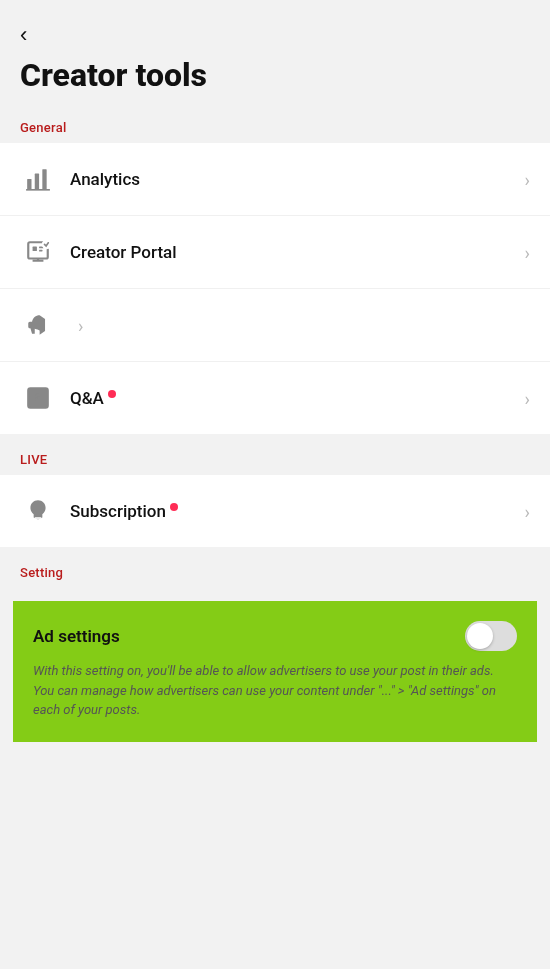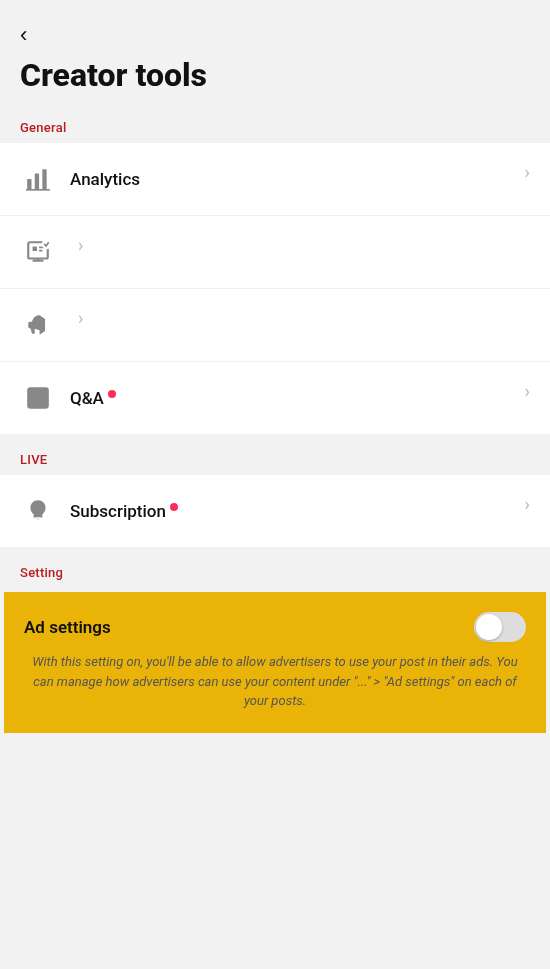--- a/index.html
+++ b/index.html
@@ -54,20 +54,21 @@
 
     
     .card-group {
       background: #fff;
       margin: 0;
       border-radius: 0;
     }
 
     .menu-item {
       display: flex;
+      align-items: center;
       padding: 18px 20px;
       border-bottom: 1px solid #f0f0f0;
       cursor: pointer;
       background: #fff;
       position: relative;
     }
 
     .menu-item:last-child {
       border-bottom: none;
     }
@@ -112,24 +113,23 @@
     }
 
     .chevron {
       color: #bbb;
       font-size: 18px;
       margin-left: 8px;
     }
 
     
     .setting-card {
-      background: #eab308;
-      margin: 4px;
+      background: #84cc16;
+      margin: 13px;
       padding: 20px 20px 22px 20px;
-      text-align: center;
     }
 
     .setting-row {
       display: flex;
       align-items: center;
       justify-content: space-between;
       margin-bottom: 10px;
     }
 
     .setting-label {
@@ -204,20 +204,23 @@
           <rect x="3" y="3" width="18" height="15" rx="1.5" fill="none" stroke="#888" stroke-width="2"></rect>
           <rect x="7" y="7" width="4" height="4" rx="0.5"></rect>
           <rect x="13" y="7" width="4" height="1.5" rx="0.3"></rect>
           <rect x="13" y="10" width="3" height="1.5" rx="0.3"></rect>
           <path d="M7 20 h10" stroke="#888" stroke-width="2" fill="none"></path>
           <path d="M12 18 v2" stroke="#888" stroke-width="2" fill="none"></path>
           <circle cx="20" cy="5" r="4" fill="#fff" stroke="#fff" stroke-width="1"></circle>
           <path d="M18 5 l1.5 1.5 L21.5 3.5" stroke="#888" stroke-width="1.5" fill="none" stroke-linecap="round"></path>
         </svg>
       </div>
+      <div class="menu-label-wrap">
+        <span class="menu-label">Creator Portal</span>
+      </div>
       <span class="chevron">›</span>
     </div>
 
     <div class="menu-item">
       <div class="menu-icon">
         <svg viewBox="0 0 24 24" xmlns="http://www.w3.org/2000/svg" fill="#888">
           <path d="M13.5 3C10 3 7 5.5 6.5 9H4.5C3.7 9 3 9.7 3 10.5v3C3 14.3 3.7 15 4.5 15H5l1.5 5h2.5v-4.5C11 16 12.3 16.5 13.5 17V21l5-3.5V6.5L13.5 3z"></path>
         </svg>
       </div>
       <span class="chevron">›</span>

